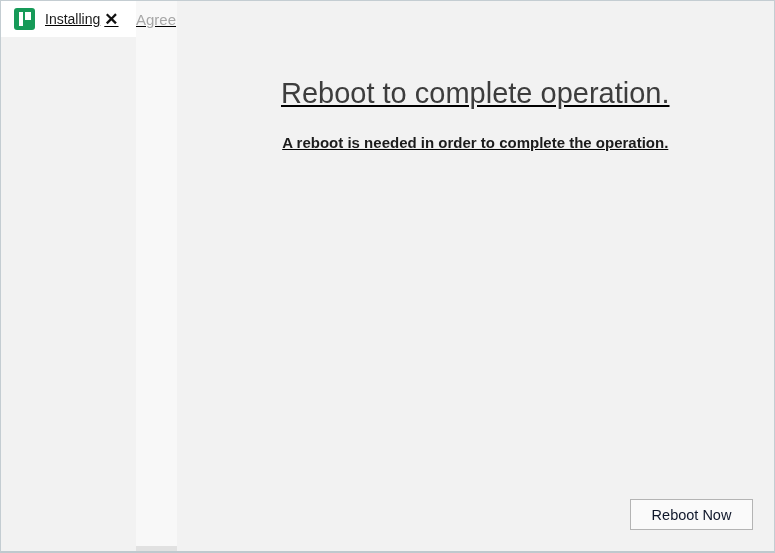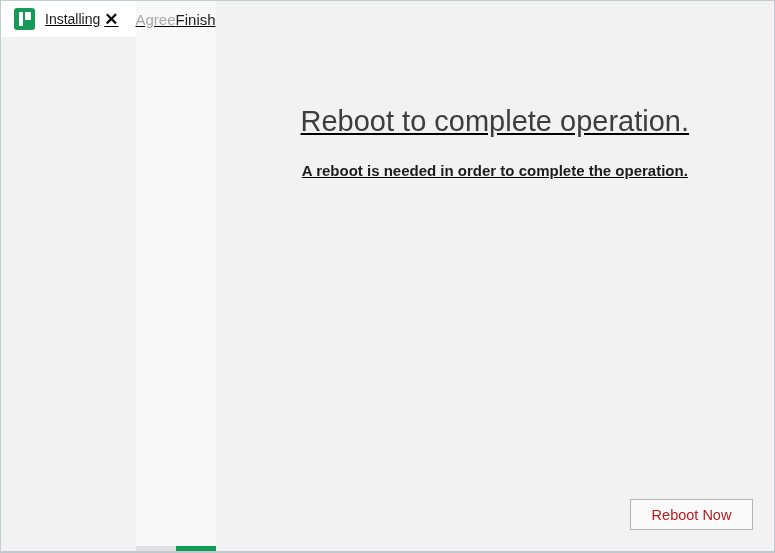--- a/index.html
+++ b/index.html
@@ -87,21 +87,21 @@
 
   
   .content {
     flex: 1 1 auto;
     background: #f2f2f2;
     text-align: center;
     position: relative;
   }
   .heading {
     margin: 0;
-    padding-top: 104px;
+    padding-top: 76px;
     font-size: 29px;
     font-weight: 300;
     color: #3d3d3d;
     line-height: 1.15;
   }
   .subheading {
     margin: 24px 0 16px 0;
     font-size: 15px;
     font-weight: 600;
     color: #1c1c1c;
@@ -110,21 +110,21 @@
   .reboot-btn {
     position: absolute;
     right: 21px;
     bottom: 21px;
     min-width: 123px;
     height: 31px;
     background: #fafafa;
     border: 1px solid #b4b4b4;
     font-family: "Liberation Sans", sans-serif;
     font-size: 14.5px;
-    color: #b91c1c;
+    color: #0f172a;
     display: flex;
     align-items: center;
     justify-content: center;
     padding: 0 16px;
     cursor: default;
   }
 </style>
 </head>
 <body>
 
@@ -134,21 +134,20 @@
     <div class="app-icon">
       <div class="glyph-stem"></div>
       <div class="glyph-flag"></div>
     </div>
     <span class="title-text">Installing</span>
     <span class="close-btn">✕</span>
   </div>
 
   <div class="tabbar">
     <div class="tab">Agree</div>
-    <div class="tab active">Finish</div>
   </div>
 
   <div class="content">
     <h1 class="heading">Reboot to complete operation.</h1>
     <p class="subheading">A reboot is needed in order to complete the operation.</p>
 
     <button class="reboot-btn">Reboot Now</button>
   </div>
 
 </div>

